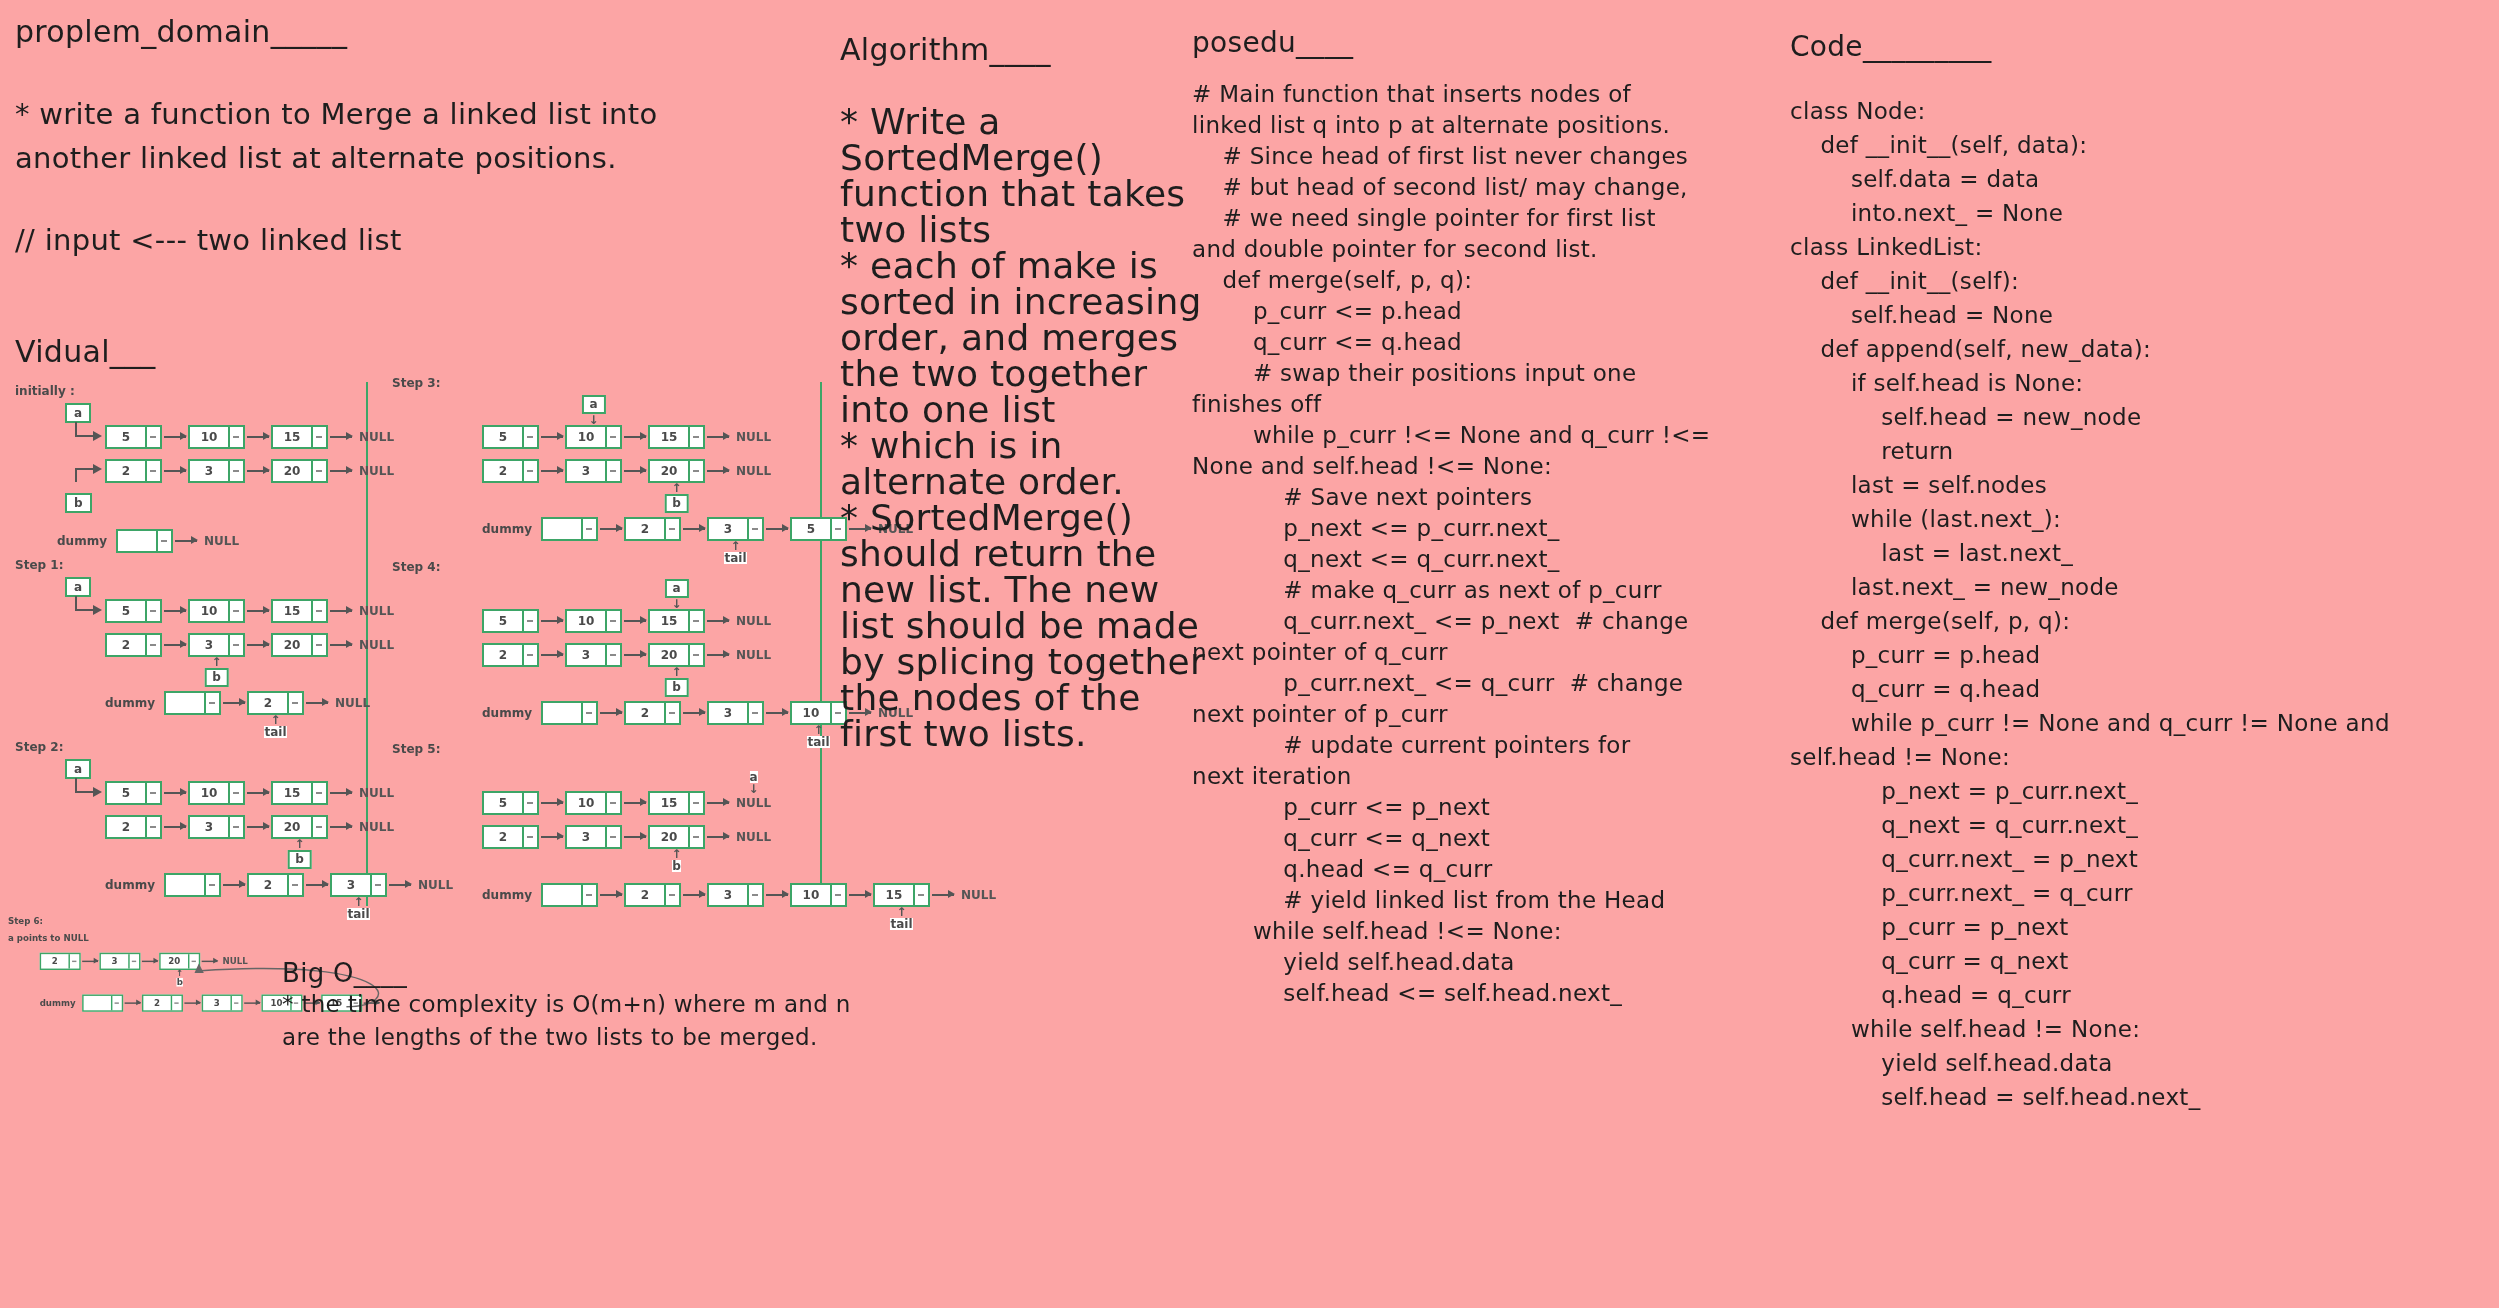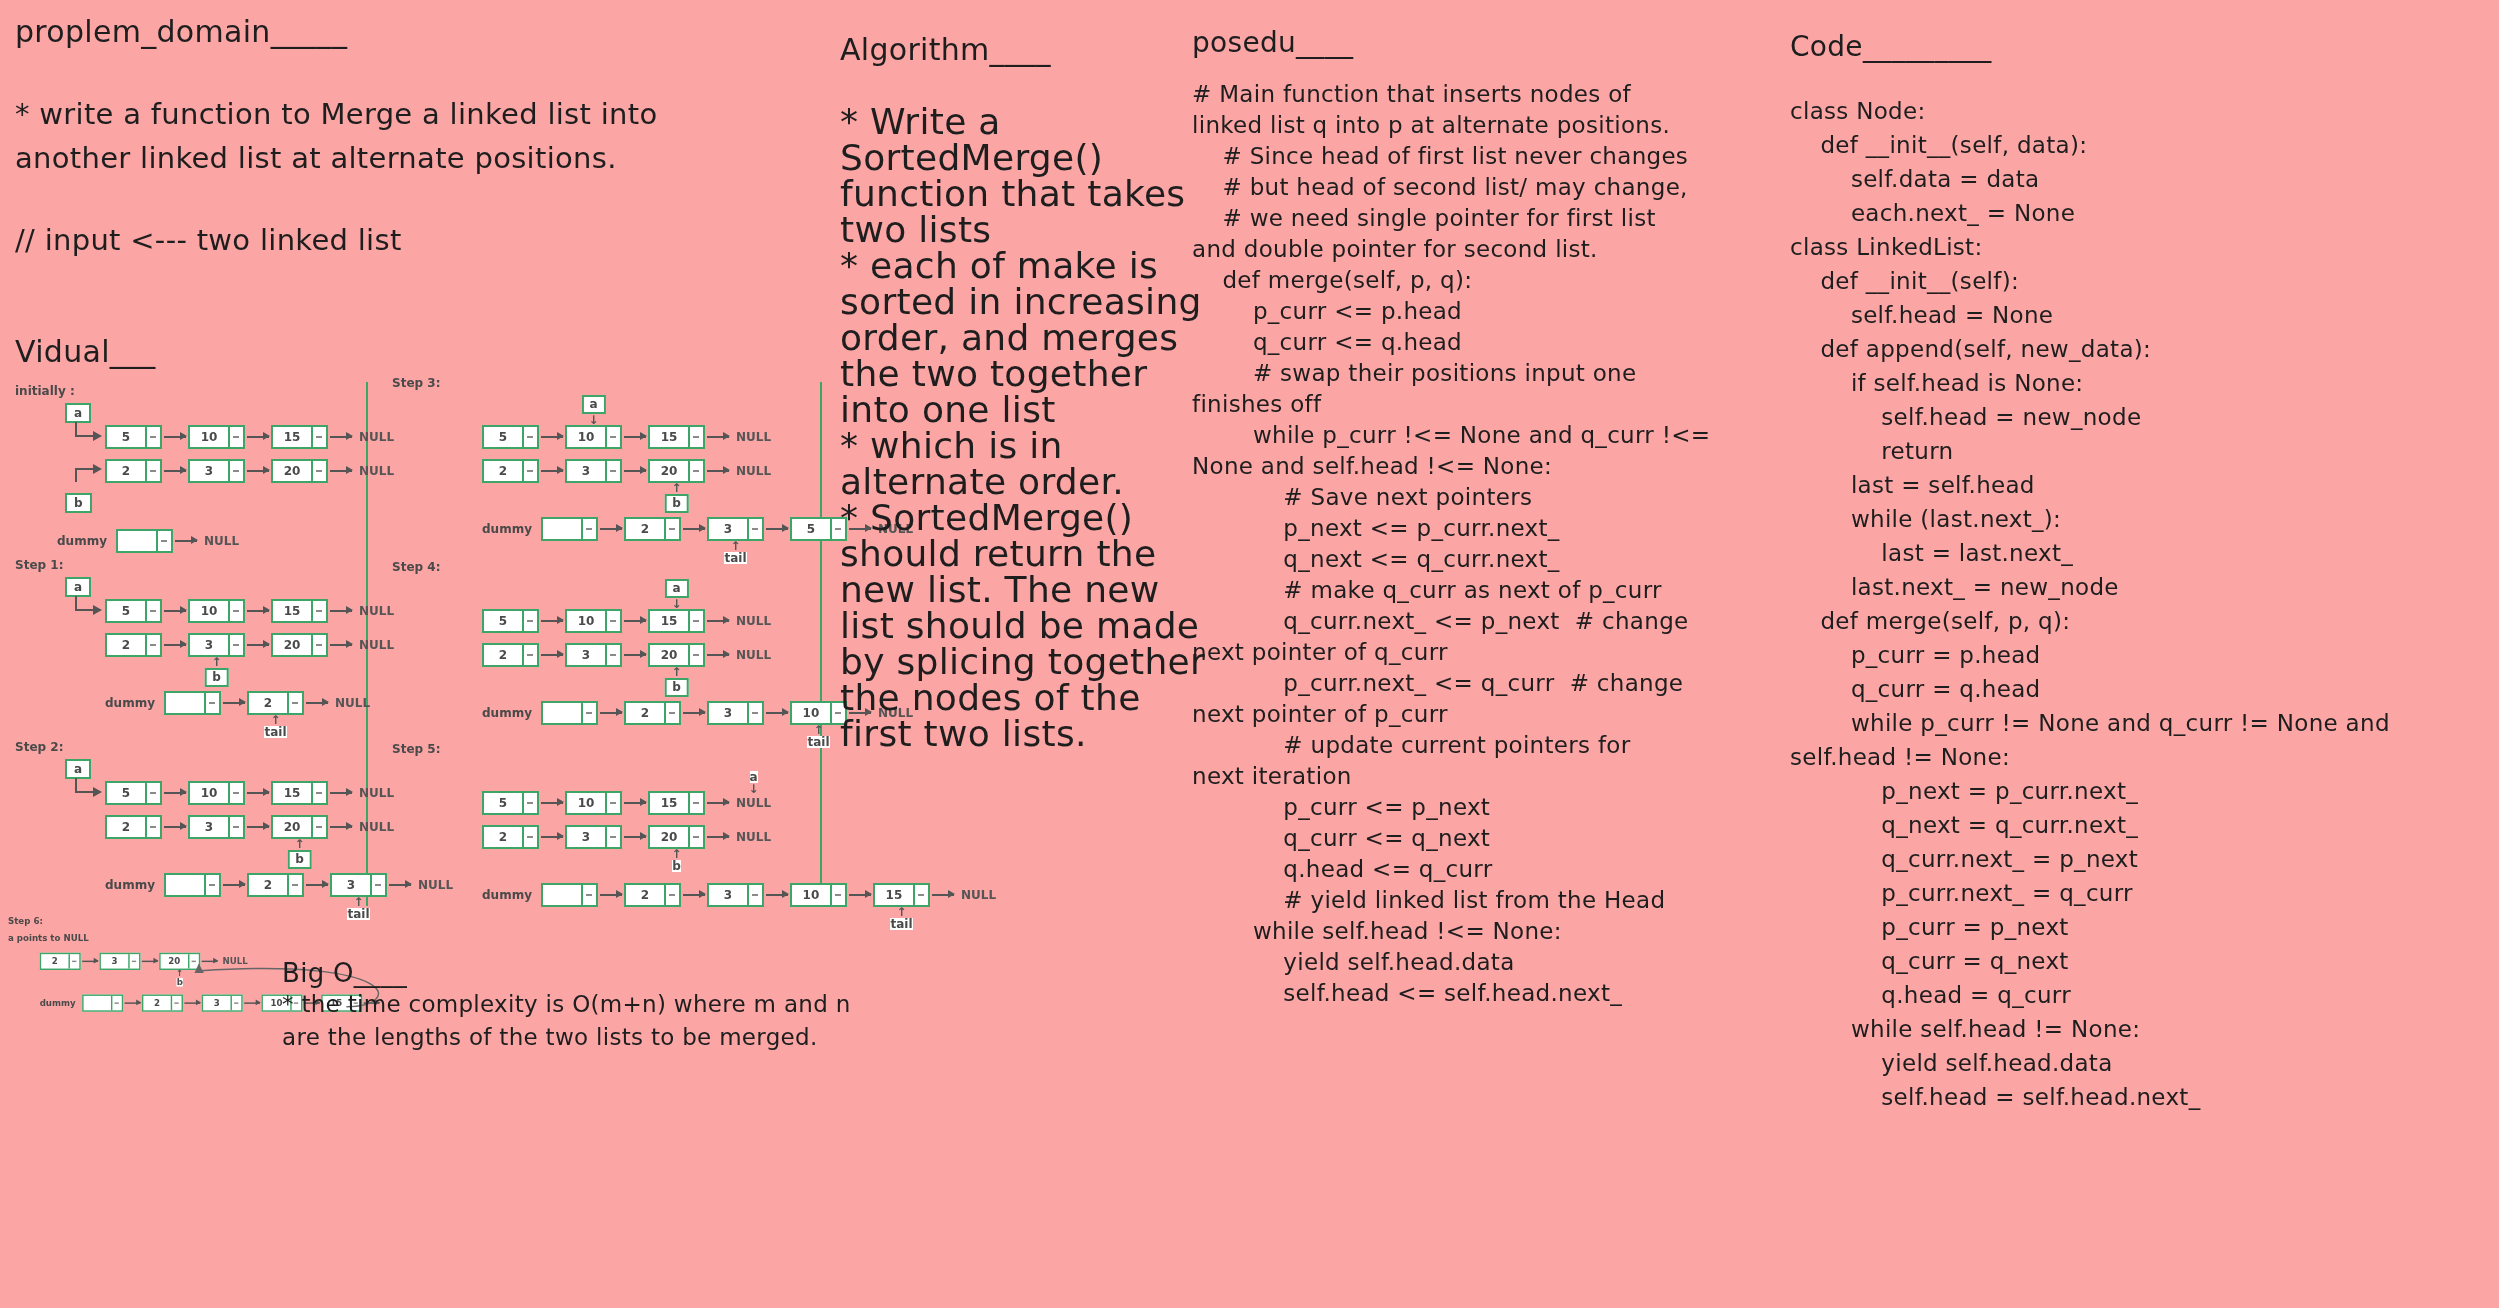--- a/index.html
+++ b/index.html
@@ -635,29 +635,29 @@
       <div>        while self.head !&lt;= None:</div>
       <div>            yield self.head.data</div>
       <div>            self.head &lt;= self.head.next_</div>
     </div>
 
   <div class="abs hand title" style="left:1790px;top:30px;font-size:28px;">Code_________</div>
   <div id="code-body" class="abs hand lines" style="left:1790px;top:94px;width:705px;">
       <div>class Node:</div>
       <div>    def __init__(self, data):</div>
       <div>        self.data = data</div>
-      <div>        each.next_ = None</div>
+      <div>        into.next_ = None</div>
       <div>class LinkedList:</div>
       <div>    def __init__(self):</div>
       <div>        self.head = None</div>
       <div>    def append(self, new_data):</div>
       <div>        if self.head is None:</div>
       <div>            self.head = new_node</div>
       <div>            return</div>
-      <div>        last = self.head</div>
+      <div>        last = self.nodes</div>
       <div>        while (last.next_):</div>
       <div>            last = last.next_</div>
       <div>        last.next_ = new_node</div>
       <div>    def merge(self, p, q):</div>
       <div>        p_curr = p.head</div>
       <div>        q_curr = q.head</div>
       <div>        while p_curr != None and q_curr != None and</div>
       <div>self.head != None:</div>
       <div>            p_next = p_curr.next_</div>
       <div>            q_next = q_curr.next_</div>

